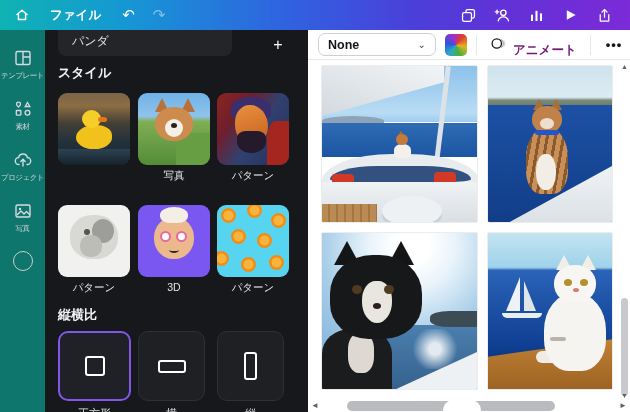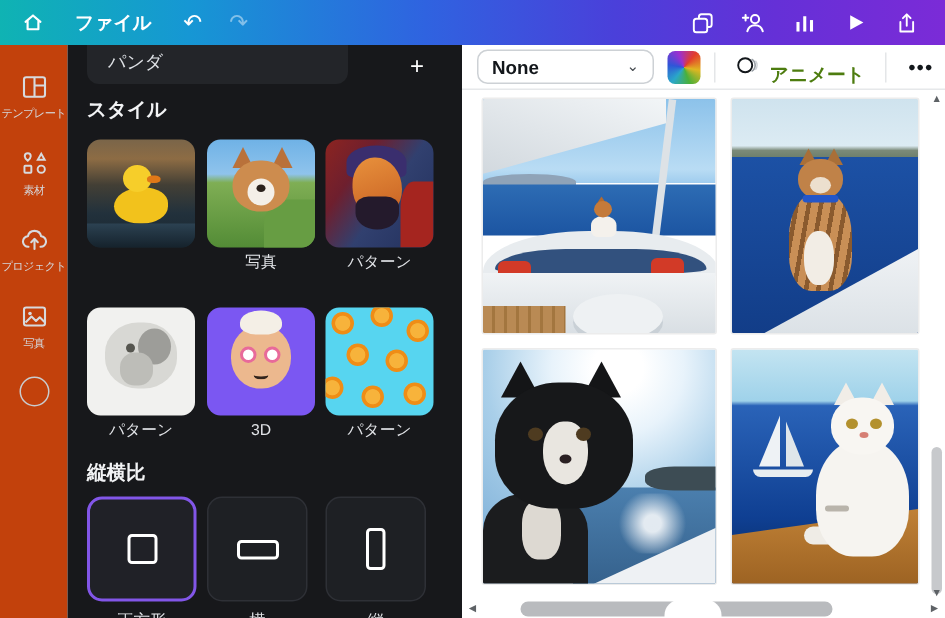--- a/index.html
+++ b/index.html
@@ -15,21 +15,21 @@
   .tb-btn { border:none; background:transparent; color:#fff; font-size:12.5px; font-weight:bold;
     padding:4px 10px; border-radius:6px; cursor:pointer; display:flex; align-items:center; }
   .tb-undo,.tb-redo { font-size:15px; font-weight:normal; padding:2px 7px; }
   .tb-redo { opacity:.45; }
   .tb-right { margin-left:auto; display:flex; align-items:center; gap:6px; padding-right:12px; }
   .tb-icon { width:28px; height:24px; display:flex; align-items:center; justify-content:center;
     background:transparent; border:none; cursor:pointer; color:#fff; }
   .tb-icon svg { display:block; }
 
   
-  .rail { position:absolute; left:0; top:30px; width:45px; height:382px; background:#c2410c;
+  .rail { position:absolute; left:0; top:30px; width:45px; height:382px; background:#0f766e;
     display:flex; flex-direction:column; align-items:center; padding-top:9px; }
   .rail-item { width:45px; height:51px; display:flex; flex-direction:column; align-items:center;
     justify-content:center; gap:3px; background:transparent; border:none; cursor:pointer; }
   .rail-item svg { display:block; }
   .rail-label { font-size:7.5px; color:#d4d7db; letter-spacing:-.5px; white-space:nowrap; }
   .rail-partial { width:20px; height:20px; border:1.5px solid #c9ccd0; border-radius:50%; margin-top:8px; }
 
   
   .panel { position:absolute; left:45px; top:30px; width:263px; height:382px; background:#17181b; overflow:hidden; }
   .suggest-row { position:absolute; left:13px; top:-8px; width:174px; height:34px; background:#232529;
@@ -107,21 +107,21 @@
     border-bottom:1px solid #e6e8ea; display:flex; align-items:center; gap:9px; padding-left:10px; }
   .dd { width:118px; height:23px; border:1px solid #cdd1d5; border-radius:7px; background:#fff;
     display:flex; align-items:center; justify-content:space-between; padding:0 9px; cursor:pointer; }
   .dd-value { font-size:12.5px; font-weight:bold; color:#13171b; }
   .dd-chev { font-size:10px; color:#42474c; }
   .color-chip { width:22px; height:22px; border-radius:5px; border:none; cursor:pointer;
     background:conic-gradient(from 40deg,#e33d2c,#e0b621,#49b03a,#2aa7c9,#2f55d8,#9c2fd0,#e33d2c); }
   .vsep { width:1px; height:20px; background:#e4e6e8; }
   .animate-btn { display:flex; align-items:center; gap:6px; background:transparent; border:none;
     cursor:pointer; padding:3px 4px; }
-  .animate-label { font-size:12.5px; font-weight:bold; color:#4d7c0f;margin-top:11px; }
+  .animate-label { font-size:12.5px; font-weight:bold; color:#701a75;margin-top:11px; }
   .more-btn { background:transparent; border:none; font-size:13px; font-weight:bold; letter-spacing:1px;
     color:#13171b; cursor:pointer; padding:2px 6px; }
 
   .gen-img { position:absolute; overflow:hidden; border:1px solid #ececec; border-radius:2px; cursor:pointer; padding:0; background:#eee; }
   .gen-img > div { position:absolute; }
   .img1 { left:13px; top:35px; width:157px; height:158px; }
   .img2 { left:179px; top:35px; width:126px; height:158px; }
   .img3 { left:13px; top:202px; width:157px; height:158px; }
   .img4 { left:179px; top:202px; width:126px; height:158px; }
 

